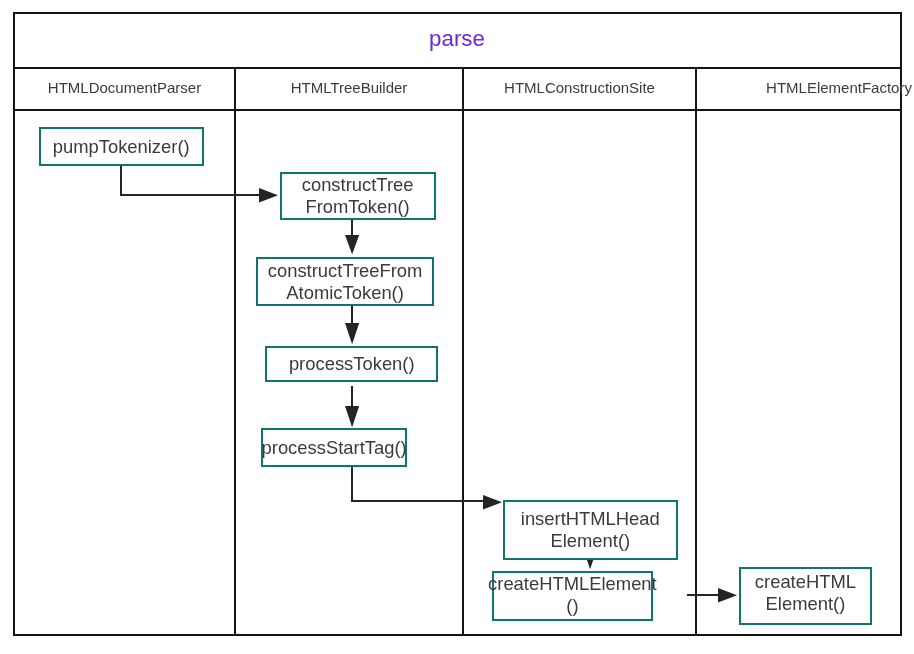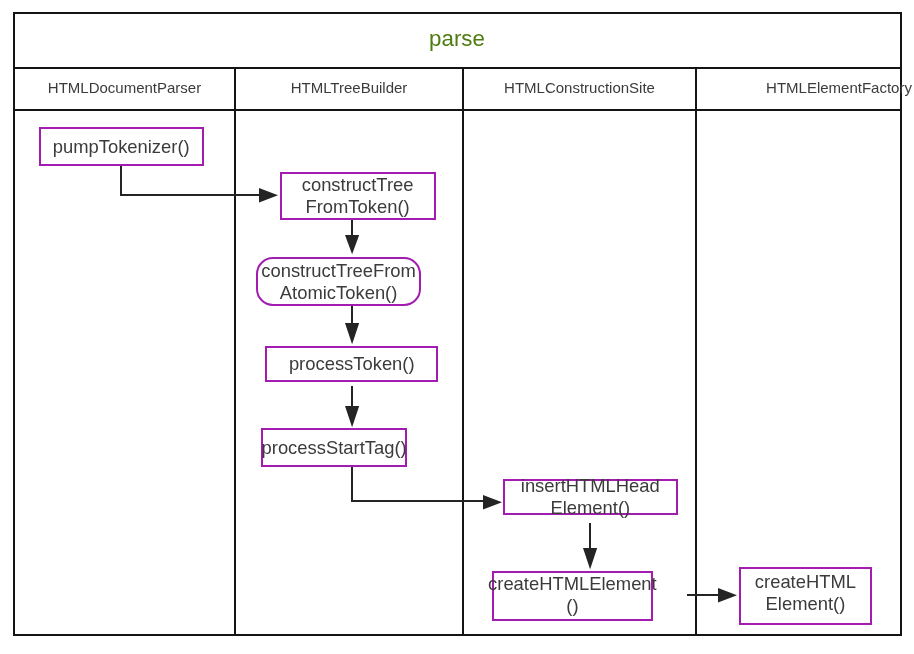--- a/index.html
+++ b/index.html
@@ -9,33 +9,33 @@
   #stage{position:relative;width:914px;height:654px;background:#ffffff;
          will-change:transform;transform:translateZ(0);}
 
   
   #frame{position:absolute;left:13px;top:12px;width:888.8px;height:623.8px;
          box-sizing:border-box;border:2px solid #141414;}
 
   
   #title{position:absolute;left:15px;top:12.5px;width:884px;height:53px;
          display:flex;align-items:center;justify-content:center;
-         font-size:22.3px;color:#4d7c0f;}
+         font-size:22.3px;color:#6d28d9;}
 
   
   .hline{position:absolute;height:2px;background:#141414;}
   
   .vline{position:absolute;width:2px;background:#141414;}
 
   .laneheader{position:absolute;height:41px;top:67px;
               display:flex;align-items:center;justify-content:center;
               font-size:15px;color:#3b3b3b;}
 
   .nodebox{position:absolute;box-sizing:border-box;
-           border:2px solid #a21caf;background:#ffffff;
+           border:2px solid #0f766e;background:#ffffff;
            display:flex;flex-direction:column;align-items:center;
            justify-content:center;font-size:18.4px;color:#3b3b3b;
            line-height:21.7px;white-space:nowrap;}
   .nodebox span{display:block;}
 
   .seg{position:absolute;background:#242424;}
   .arrowsvg{position:absolute;overflow:visible;}
 </style>
 </head>
 <body>
@@ -105,34 +105,34 @@
 
   <div class="nodebox" style="left:38.7px;top:127.2px;width:165.0px;height:38.8px;">
     <span>pumpTokenizer()</span>
   </div>
 
   <div class="nodebox" style="left:279.6px;top:171.6px;width:156px;height:48.2px;">
     <span>constructTree</span>
     <span>FromToken()</span>
   </div>
 
-  <div class="nodebox" style="left:256.1px;top:257.4px;width:165px;height:48.3px;border-radius:17px;">
+  <div class="nodebox" style="left:256.1px;top:257.4px;width:178px;height:48.3px;">
     <span>constructTreeFrom</span>
     <span>AtomicToken()</span>
   </div>
 
   <div class="nodebox" style="left:265.4px;top:345.5px;width:172.7px;height:36px;">
     <span>processToken()</span>
   </div>
 
   <div class="nodebox" style="left:261.1px;top:428.3px;width:146px;height:38.3px;">
     <span>processStartTag()</span>
   </div>
 
-  <div class="nodebox" style="left:503.0px;top:479px;width:174.6px;height:36px;">
+  <div class="nodebox" style="left:503.0px;top:500px;width:174.6px;height:60px;">
     <span>insertHTMLHead</span>
     <span>Element()</span>
   </div>
 
   <div class="nodebox" style="left:491.9px;top:571.0px;width:161px;height:50.3px;padding-bottom:2.2px;">
     <span>createHTMLElement</span>
     <span>()</span>
   </div>
 
   <div class="nodebox" style="left:738.6px;top:566.5px;width:133.7px;height:58.1px;padding-bottom:6px;">

